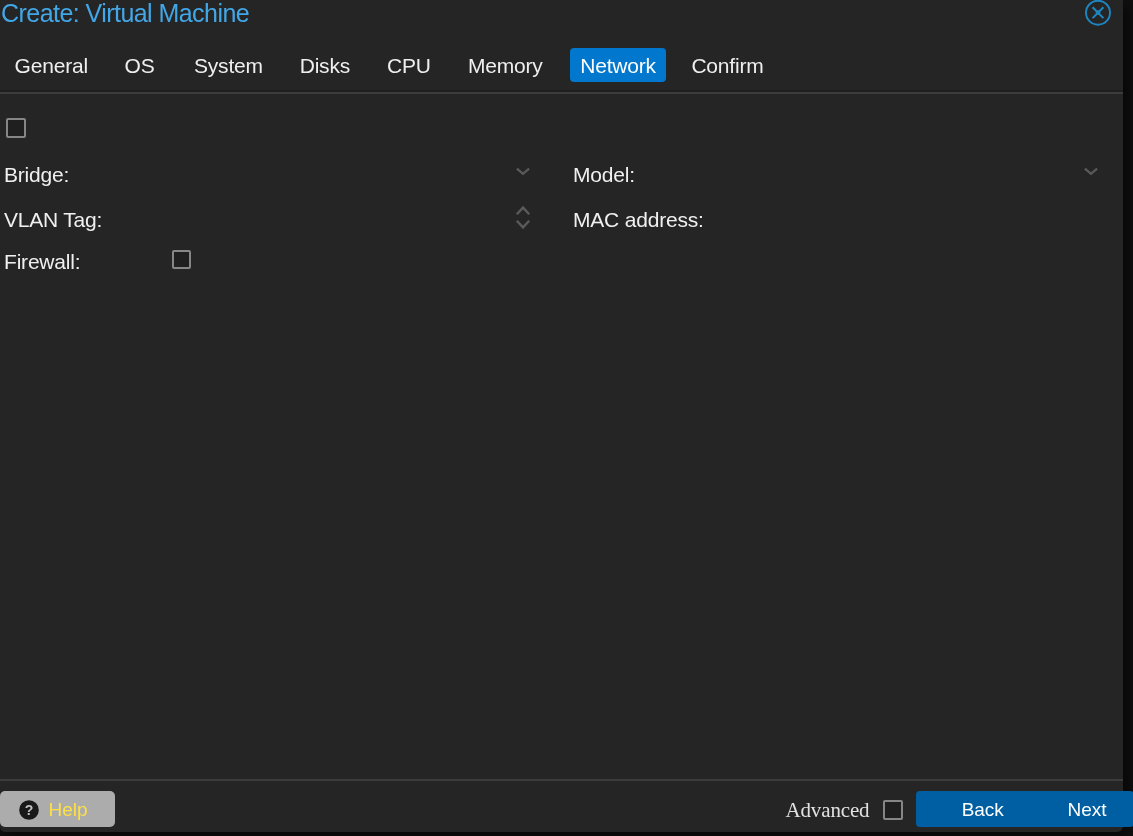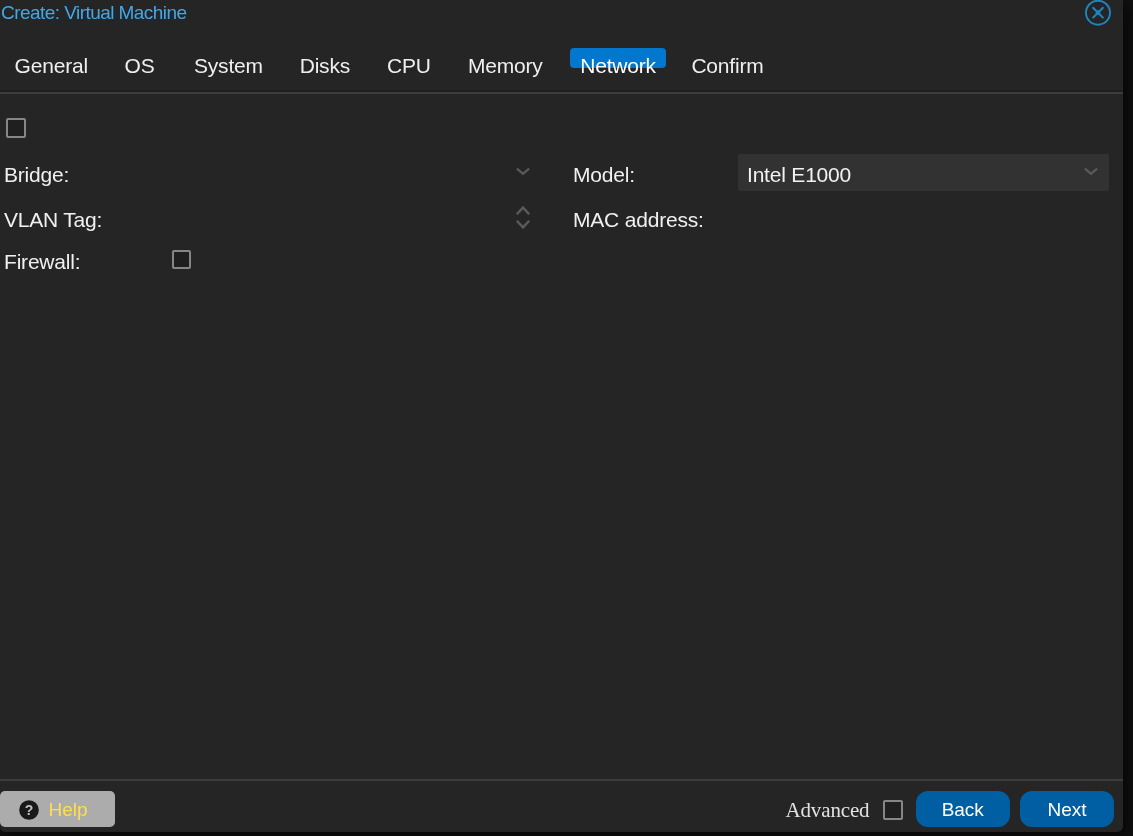--- a/index.html
+++ b/index.html
@@ -2,42 +2,42 @@
 <html><head>
 <meta charset="utf-8">
 <style>
   html,body{margin:0;padding:0;}
   body{width:1133px;height:836px;background:#101010;overflow:hidden;
        font-family:"Liberation Sans", sans-serif;}
   #dialog{position:absolute;left:0;top:0;width:1122.5px;height:831.5px;
           background:#252526;border-radius:0 0 6px 5px;
           box-shadow:6px 6px 14px rgba(0,0,0,0.55);}
   .abs{position:absolute;white-space:nowrap;}
-  #title{left:1px;top:0px;font-size:19px;color:#42a7e6;line-height:26px;
+  #title{left:1px;top:0px;font-size:25px;color:#42a7e6;line-height:26px;
          letter-spacing:-0.55px;}
   .tabtxt{top:49px;height:34px;line-height:34px;font-size:21px;color:#efefef;
           letter-spacing:-0.2px;}
-  #tabsel{left:570px;top:48px;width:96px;height:20px;background:#0177cd;
+  #tabsel{left:570px;top:48px;width:96px;height:34px;background:#0177cd;
           border-radius:4px;color:#ffffff;font-size:21px;line-height:35.5px;
           text-align:center;letter-spacing:-0.2px;}
   #sep1a{left:0;top:90px;width:1122.5px;height:2px;background:#1f1f1f;}
   #sep1b{left:0;top:92px;width:1122.5px;height:2px;background:#3c3c3c;}
   .cb{border:2px solid #868686;background:#1f1f1f;border-radius:2px;}
   #cb-nonet{left:6px;top:118px;width:16px;height:16px;}
   .lbl{font-size:21px;color:#f0f0f0;line-height:26px;letter-spacing:-0.2px;}
   .field{background:#323233;border-radius:2px;height:37.5px;}
   .ftext{font-size:21px;line-height:41px;color:#f2f2f2;padding-left:10px;
          letter-spacing:-0.2px;}
   .fgray{color:#949494;}
   #sep2{left:0;top:779px;width:1122.5px;height:1.5px;background:#3c3c3c;}
   #helpbtn{left:0px;top:791px;width:115px;height:36px;background:#acacac;
            border-radius:5px;}
   #helptxt{left:48.5px;top:796.7px;font-size:19px;line-height:26px;color:#fde047;}
-  .btn{background:#005fa3;border-radius:12px;color:#ffffff;font-size:19px;
-       line-height:37.5px;text-align:center;height:36px;top:791px;}
+  .btn{background:#005fa3;border-radius:4px;color:#ffffff;font-size:19px;
+       line-height:37.5px;text-align:center;height:36px;top:791px;padding-left:20px;}
   #back{left:915.5px;width:94.5px;}
   #next{left:1020px;width:94px;}
   #advtxt{left:785.5px;top:797.3px;font-size:21px;color:#e2e2e2;line-height:26px;
           letter-spacing:-0.15px;font-family:Liberation Serif, serif;}
   #cb-adv{left:883px;top:800px;width:16px;height:16px;}
   #cb-fw{left:172px;top:250px;width:15px;height:15px;}
 </style>
 </head>
 <body>
 <div id="dialog">
@@ -63,23 +63,20 @@
   <div class="abs" id="sep1a"></div>
   <div class="abs" id="sep1b"></div>
 
   <div class="abs cb" id="cb-nonet"></div>
 
   <div class="abs lbl" style="left:4px;top:162.4px">Bridge:</div>
   <svg class="abs" style="left:514.5px;top:166px" width="16" height="10" viewBox="0 0 16 10">
     <path d="M1.9 2.7 L8 7.8 L14.1 2.7" fill="none" stroke="#5a5a5a" stroke-width="2.3"></path>
   </svg>
   <div class="abs lbl" style="left:573px;top:162.4px">Model:</div>
-  <div class="abs field" style="left:738px;top:153.5px;width:370.5px">
-    <div class="ftext" style="padding-left:9px">Intel E1000</div>
-  </div>
   <svg class="abs" style="left:1082.5px;top:166px" width="16" height="10" viewBox="0 0 16 10">
     <path d="M1.9 2.7 L8 7.8 L14.1 2.7" fill="none" stroke="#5a5a5a" stroke-width="2.3"></path>
   </svg>
 
   <div class="abs lbl" style="left:4px;top:206.9px">VLAN Tag:</div>
   <svg class="abs" style="left:514.5px;top:204px" width="16" height="27" viewBox="0 0 16 27">
     <path d="M1.8 10.3 L8 3.6 L14.2 10.3" fill="none" stroke="#5a5a5a" stroke-width="2.4"></path>
     <path d="M1.8 16.7 L8 23.4 L14.2 16.7" fill="none" stroke="#5a5a5a" stroke-width="2.4"></path>
   </svg>
   <div class="abs lbl" style="left:573px;top:206.9px">MAC address:</div>

